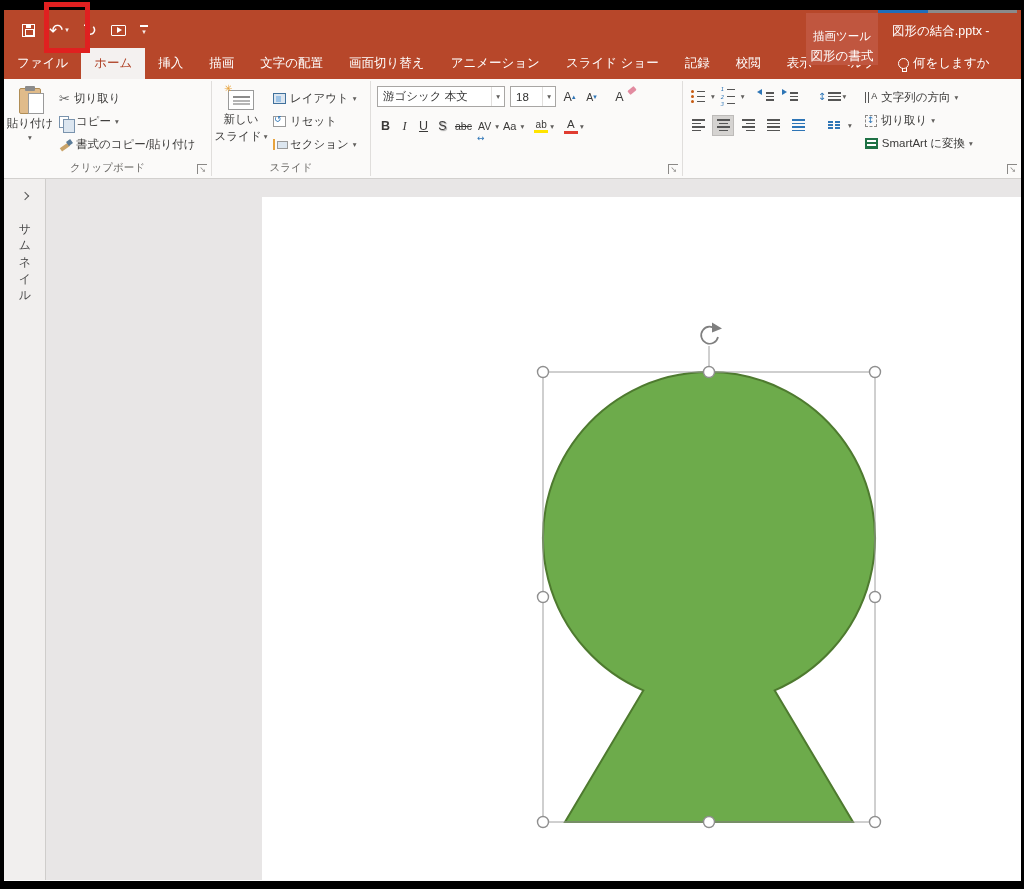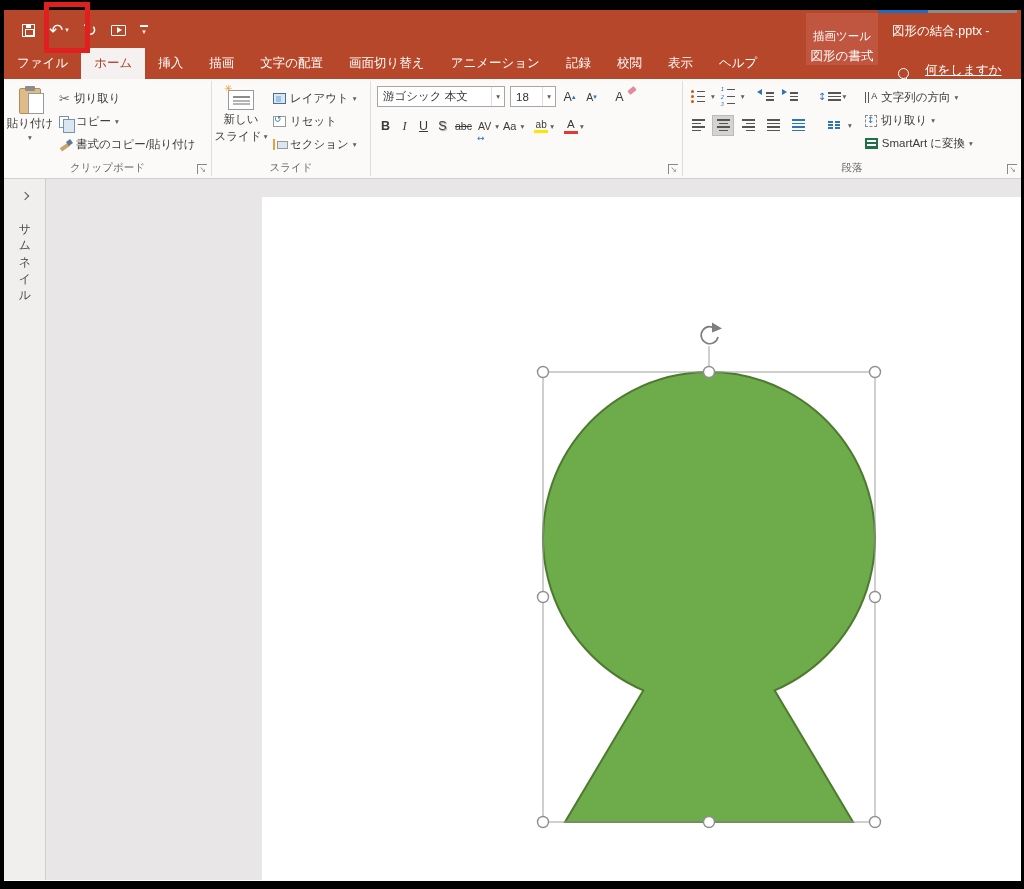--- a/index.html
+++ b/index.html
@@ -25,21 +25,21 @@
   .ctx-patch { position:absolute; left:802px; top:3px; width:72px; height:35px; background:#c0563f;
       display:flex; align-items:flex-end; justify-content:center; padding-bottom:4px; }
   .ctx-patch span { color:#fff; font-size:11.5px; }
   .doc-title { position:absolute; left:888px; top:13px; color:#fff; font-size:12.5px; white-space:nowrap; }
 
   
   .tabrow { position:relative; height:31px; background:#b7472a; display:flex; align-items:stretch; }
   .tab { color:#fff; font-size:12.5px; display:flex; align-items:center; padding:0 13px; white-space:nowrap; }
   .tab.active { background:#f4f1f0; color:#ad3c20; }
   .tab.ctx { position:absolute; left:802px; top:0; width:72px; justify-content:center; background:#c0563f; padding:0; }
-  .tellme { position:absolute; left:894px; top:0; height:31px; display:flex; align-items:flex-end; gap:16px; color:#fff; font-size:12.5px;text-decoration:underline; }
+  .tellme { position:absolute; left:894px; top:0; height:31px; display:flex; align-items:center; gap:4px; color:#fff; font-size:12.5px; }
   .bulb { width:11px; height:11px; border:1.3px solid #fff; border-radius:50%; position:relative; }
   .bulb::after{ content:""; position:absolute; left:2.6px; bottom:-4px; width:3.6px; height:3px; border:1px solid #fff; border-top:none; }
 
   
   .ribbon { position:relative; height:100px; background:#fbfaf9; border-bottom:1px solid #d2d0ce; display:flex; }
   .rgroup { position:relative; height:100%; padding-top:5px; }
   .rgroup .glabel { position:absolute; bottom:3px; left:0; right:0; text-align:center; font-size:10.5px; color:#696764; }
   .dlg { position:absolute; right:4px; bottom:4px; width:10px; height:10px; border-top:1px solid #8a8886; border-left:1px solid #8a8886; color:#8a8886; font-size:8px; line-height:10px; text-align:center; font-family:"DejaVu Sans",sans-serif; }
   .gsep { width:1px; background:#e0dedc; margin:2px 0; }
   .rtext { font-size:11.5px; color:#3b3a39; white-space:nowrap; }
@@ -169,20 +169,21 @@
   </div>
 
   <div class="tabrow">
     <div class="tab">ファイル</div>
     <div class="tab active">ホーム</div>
     <div class="tab">挿入</div>
     <div class="tab">描画</div>
     <div class="tab">文字の配置</div>
     <div class="tab">画面切り替え</div>
     <div class="tab">アニメーション</div>
+    <div class="tab">スライド ショー</div>
     <div class="tab">記録</div>
     <div class="tab">校閲</div>
     <div class="tab">表示</div>
     <div class="tab">ヘルプ</div>
     <div class="tab ctx">図形の書式</div>
     <div class="tellme">
       <span class="bulb"></span>
       <span>何をしますか</span>
     </div>
   </div>
@@ -417,21 +418,20 @@
             <span class="rtext">切り取り</span>
             <span class="cv">▾</span>
           </div>
           <div class="rrow">
             <span class="ic-smart"></span>
             <span class="rtext">SmartArt に変換</span>
             <span class="cv">▾</span>
           </div>
         </div>
       </div>
-      <div class="glabel">段落</div>
       <div class="dlg">↘</div>
     </div>
   </div>
 
   <div class="workspace">
     <div class="thumb-panel">
       <span class="chev-r"></span>
       <span class="vtext">サムネイル</span>
     </div>
     <div class="canvas">

